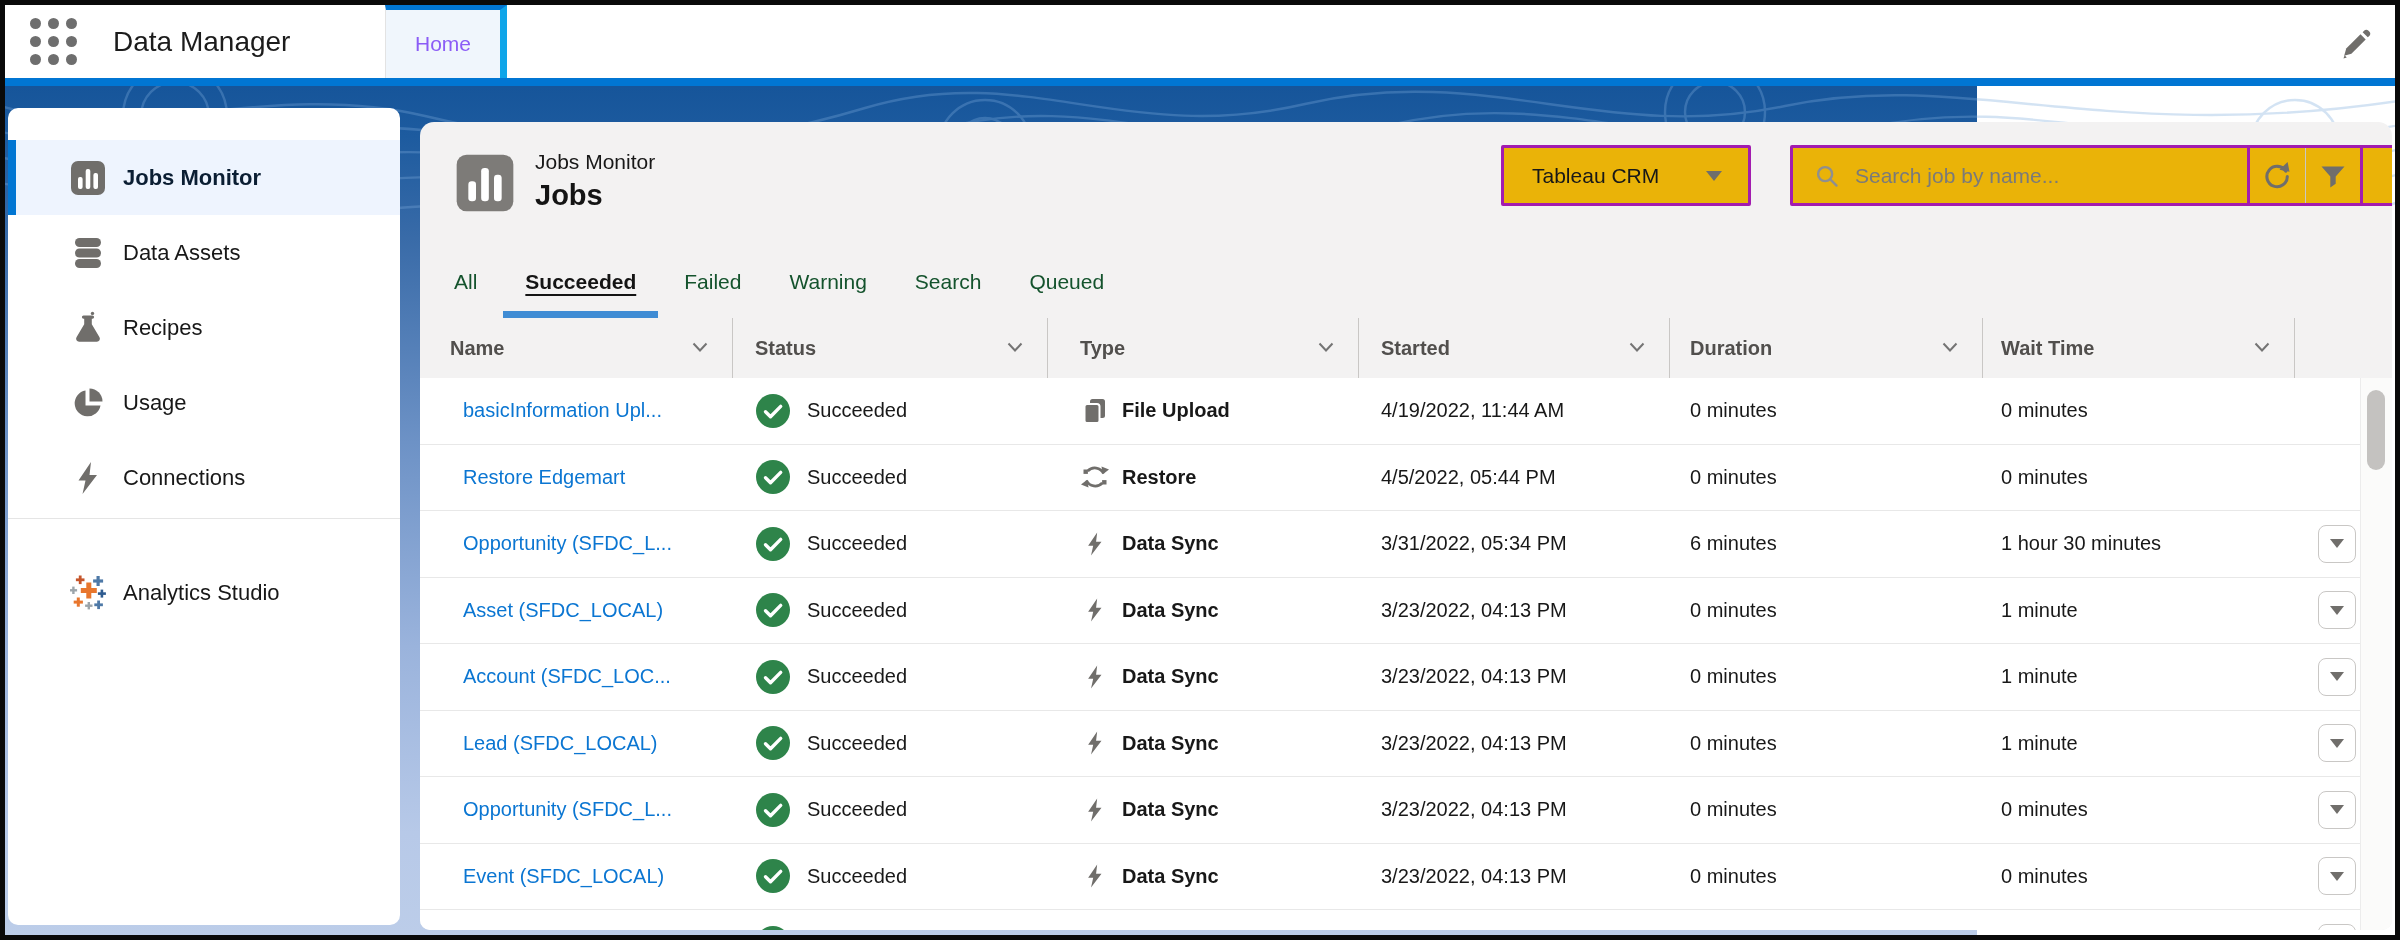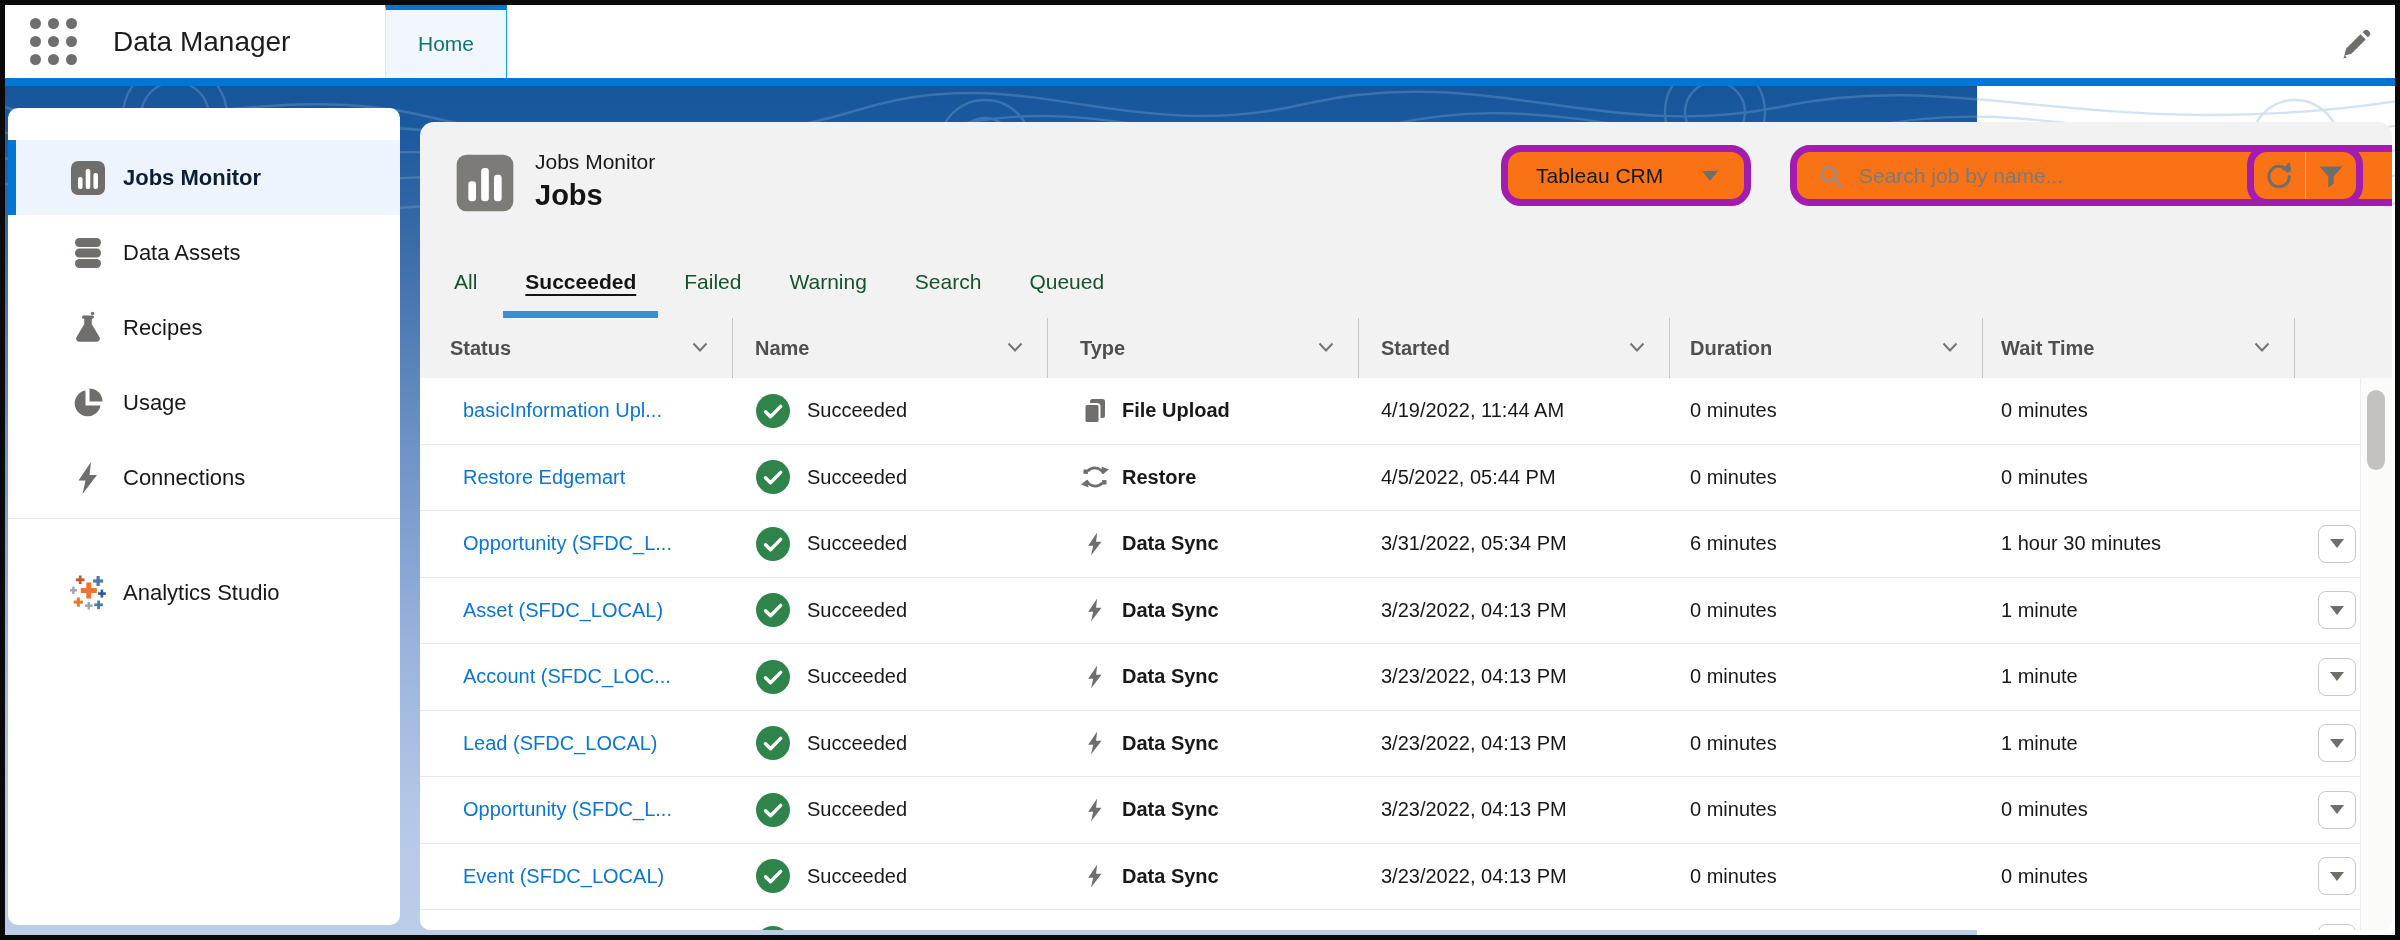--- a/index.html
+++ b/index.html
@@ -8,22 +8,22 @@
   .screen { position:relative; width:2400px; height:940px; background:#0a0a0a; }
   .frame  { position:absolute; left:5px; top:5px; width:2390px; height:930px; background:#fff; overflow:hidden; }
 
   
   .topbar { position:absolute; left:0; top:0; width:2252px; height:73px; background:#fff; }
   .waffle { position:absolute; left:25px; top:13px; width:52px; height:47px; display:grid;
             grid-template-columns:repeat(3,11px); grid-template-rows:repeat(3,11px); gap:7px; cursor:pointer; }
   .waffle i { background:#6e6e6e; border-radius:50%; }
   .app-title { position:absolute; left:108px; top:0; height:73px; line-height:73px; font-size:28px; color:#1c1c1c; }
   .home-tab { position:absolute; left:380px; top:0; width:122px; height:73px; background:#f0f6fc;
-              border-left:1px solid #e3e3e3; border-right:1px solid #0ea5e9; border-top:5px solid #0176d3;
-              display:flex; align-items:center; justify-content:center; font-size:21px; color:#0f766e; cursor:pointer; }
+              border-left:1px solid #e3e3e3; border-right:7px solid #0ea5e9; border-top:5px solid #0176d3;
+              display:flex; align-items:center; justify-content:center; font-size:21px; color:#8b5cf6; cursor:pointer; }
   .pencil { position:absolute; left:2332px; top:21px; width:36px; height:36px; cursor:pointer; }
 
   .bluebar { position:absolute; left:0; top:73px; width:2390px; height:8px; background:#0176d3; }
 
   
   .workspace { position:absolute; left:0; top:81px; width:1972px; height:849px;
     background:linear-gradient(180deg,#16559a 0%,#1d5b9f 6%,#396ba8 18%,#6d92c6 42%,#9ab3dc 66%,#b7c9e8 88%,#bccde9 100%); }
   .texture { position:absolute; left:0; top:0; width:2390px; height:170px; pointer-events:none; }
 
   
@@ -38,21 +38,21 @@
   .side-divider { position:absolute; left:0; top:410px; width:100%; height:1px; background:#e5e5e5; }
   .side-footer { position:absolute; left:0; top:447px; width:100%; }
 
   
   .main { position:absolute; left:415px; top:36px; width:1972px; height:808px; background:#f3f2f2;
           border-radius:14px 14px 10px 10px; overflow:hidden; }
   .m-icon { position:absolute; left:35px; top:31px; width:60px; height:60px; }
   .m-crumb { position:absolute; left:115px; top:28px; font-size:21px; color:#181818; }
   .m-title { position:absolute; left:115px; top:57px; font-size:29px; font-weight:bold; color:#141414; }
 
-  .btn { background:#f97316; border:7px solid #a21caf; border-radius:20px; cursor:pointer; }
+  .btn { background:#eab308; border:3px solid #a21caf; border-radius:2px; cursor:pointer; }
   .selector { position:absolute; left:1081px; top:23px; width:250px; height:61px; display:flex; align-items:center; }
   .selector .sel-label { margin-left:28px; font-size:21px; color:#181818; }
   .tri-down { width:0; height:0; border-left:8px solid transparent; border-right:8px solid transparent;
               border-top:10px solid #706e6b; margin-left:auto; margin-right:26px; }
   .searchbox { position:absolute; left:1370px; top:23px; width:845px; height:61px; display:flex; align-items:center; }
   .searchbox svg { margin-left:20px; }
   .searchbox input { border:none; outline:none; background:transparent; font-size:21px; color:#444;
                      font-family:"Liberation Sans","DejaVu Sans",sans-serif; margin-left:14px; width:700px; }
   .searchbox input::placeholder { color:#7a7a7a; }
   .btn-group { position:absolute; left:1827px; top:23px; width:116px; height:61px; display:flex; }
@@ -296,27 +296,27 @@
         <div class="tab">
               <span>Search</span>
             </div>
         <div class="tab">
               <span>Queued</span>
             </div>
       </nav>
 
       <div class="thead grid-cols">
         <div class="th">
-              <span>Status</span>
+              <span>Name</span>
           <svg class="chev" width="16" height="11" viewBox="0 0 16 11" fill="none" stroke="#747474" stroke-width="2">
                 <path d="M1.5 1.5l6.5 7 6.5-7"></path>
               </svg>
             </div>
         <div class="th">
-              <span>Name</span>
+              <span>Status</span>
           <svg class="chev" width="16" height="11" viewBox="0 0 16 11" fill="none" stroke="#747474" stroke-width="2">
                 <path d="M1.5 1.5l6.5 7 6.5-7"></path>
               </svg>
             </div>
         <div class="th">
               <span>Type</span>
           <svg class="chev" width="16" height="11" viewBox="0 0 16 11" fill="none" stroke="#747474" stroke-width="2">
                 <path d="M1.5 1.5l6.5 7 6.5-7"></path>
               </svg>
             </div>

